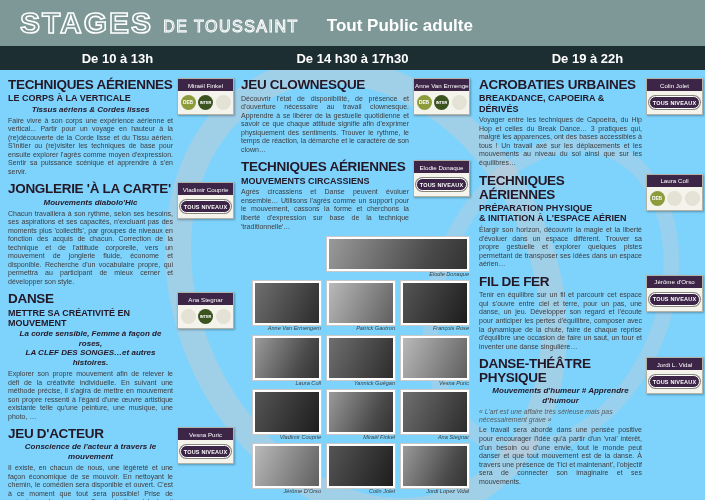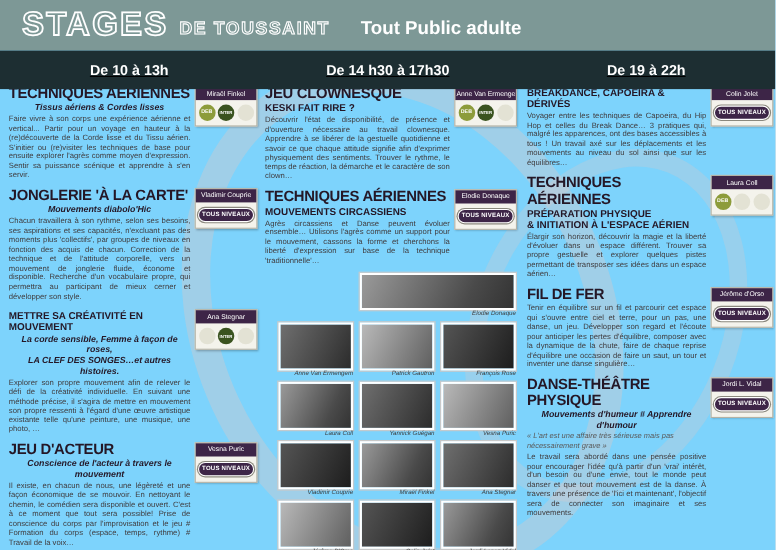--- a/index.html
+++ b/index.html
@@ -3,25 +3,25 @@
 <meta charset="utf-8">
 <style>
   html,body{margin:0;padding:0;background:#e8e8e8;}
   .page{position:relative;width:705px;height:500px;background:#7dd3fc;overflow:hidden;
         font-family:"Liberation Sans",sans-serif;margin:0 auto;}
   
   .masthead{position:absolute;top:0;left:0;right:0;height:46px;background:#7d9896;
             display:flex;align-items:center;padding-left:20px;box-sizing:border-box;z-index:2;}
   .logo-main{font-size:30px;font-weight:bold;color:transparent;-webkit-text-stroke:1.6px #ffffff;
              letter-spacing:2px;line-height:1;}
-  .logo-sub{font-size:16px;font-weight:bold;color:transparent;-webkit-text-stroke:1px #ffffff;
+  .logo-sub{font-size:16px;font-weight:normal;color:transparent;-webkit-text-stroke:1px #ffffff;
             letter-spacing:1.5px;margin-left:10px;margin-top:8px;line-height:1;}
   .masthead-title{font-size:17px;font-weight:bold;color:#ffffff;margin-left:28px;margin-top:5px;}
   
-  .timebar{position:absolute;top:46px;left:0;right:0;height:35px;background:#1d2e32;display:flex;z-index:2;text-decoration:underline;}
+  .timebar{position:absolute;top:46px;left:0;right:0;height:24px;background:#1d2e32;display:flex;z-index:2;}
   .timecell{flex:1;display:flex;align-items:center;justify-content:center;
             color:#ffffff;font-weight:bold;font-size:13px;}
   
   .wm1{position:absolute;left:175px;top:50px;width:330px;height:430px;
        border:26px solid rgba(236,200,190,0.32);border-radius:50%;transform:rotate(-25deg);z-index:0;}
   .wm2{position:absolute;left:430px;top:130px;width:210px;height:300px;
        border:16px solid rgba(236,200,190,0.25);border-radius:50%;transform:rotate(22deg);z-index:0;}
   
   .content{position:absolute;top:69px;left:0;right:0;bottom:0;display:flex;z-index:1;}
   .col{width:235px;box-sizing:border-box;padding-top:9px;}
@@ -76,20 +76,21 @@
     <div class="timecell">De 10 à 13h</div>
     <div class="timecell">De 14 h30 à 17h30</div>
     <div class="timecell">De 19 à 22h</div>
   </div>
 
   <div class="content">
     <div class="col col-left">
         <div class="section">
           <div class="sec-text">
             <div class="sec-title">TECHNIQUES AÉRIENNES</div>
+            <div class="sec-subtitle">LE CORPS À LA VERTICALE</div>
             <div class="sec-tagline">Tissus aériens &amp; Cordes lisses</div>
             <div class="sec-body">Faire vivre à son corps une expérience aérienne et vertical... Partir pour un voyage en hauteur à la (re)découverte de la Corde lisse et du Tissu aérien. S'initier ou (re)visiter les techniques de base pour ensuite explorer l'agrès comme moyen d'expression. Sentir sa puissance scénique et apprendre à s'en servir.</div>
           </div>
           <div class="sec-card-slot">
             <div class="card">
               <div class="card-name">Miraël Finkel</div>
               <div class="card-body">
                 <span class="circle deb">DEB</span>
                 <span class="circle inter">INTER</span>
                 <span class="circle off"></span>
@@ -107,20 +108,21 @@
             <div class="card">
               <div class="card-name">Vladimir Couprie</div>
               <div class="card-body">
                 <span class="pill">TOUS NIVEAUX</span>
               </div>
             </div>
           </div>
         </div>
         <div class="section">
           <div class="sec-text">
+            <div class="sec-title">DANSE</div>
             <div class="sec-subtitle">METTRE SA CRÉATIVITÉ EN MOUVEMENT</div>
             <div class="sec-tagline">La corde sensible, Femme à façon de roses,
 LA CLEF DES SONGES…et autres histoires.</div>
             <div class="sec-body">Explorer son propre mouvement afin de relever le défi de la créativité individuelle. En suivant une méthode précise, il s'agira de mettre en mouvement son propre ressenti à l'égard d'une œuvre artistique existante telle qu'une peinture, une musique, une photo, …</div>
           </div>
           <div class="sec-card-slot">
             <div class="card">
               <div class="card-name">Ana Stegnar</div>
               <div class="card-body">
                 <span class="circle off"></span>
@@ -143,21 +145,20 @@
                 <span class="pill">TOUS NIVEAUX</span>
               </div>
             </div>
           </div>
         </div>
       </div>
     <div class="col col-mid">
         <div class="section">
           <div class="sec-text">
             <div class="sec-title">JEU CLOWNESQUE</div>
-            <div class="sec-subtitle">KESKI FAIT RIRE ?</div>
             <div class="sec-body">Découvrir l'état de disponibilité, de présence et d'ouverture nécessaire au travail clownesque. Apprendre à se libérer de la gestuelle quotidienne et savoir ce que chaque attitude signifie afin d'exprimer physiquement des sentiments. Trouver le rythme, le temps de réaction, la démarche et le caractère de son clown…</div>
           </div>
           <div class="sec-card-slot">
             <div class="card">
               <div class="card-name">Anne Van Ermengem</div>
               <div class="card-body">
                 <span class="circle deb">DEB</span>
                 <span class="circle inter">INTER</span>
                 <span class="circle off"></span>
               </div>
@@ -230,20 +231,21 @@
           </div>
           <div class="photo-cell">
             <div class="photo" style="background: linear-gradient(115deg, rgb(154, 154, 154), rgb(74, 74, 74) 70%, rgb(51, 51, 51));"></div>
             <div class="photo-caption">Jordi Lopez Vidal</div>
           </div>
         </div>
       </div>
     <div class="col col-right">
         <div class="section">
           <div class="sec-text">
+            <div class="sec-title">ACROBATIES URBAINES</div>
             <div class="sec-subtitle">BREAKDANCE, CAPOEIRA &amp; DÉRIVÉS</div>
             <div class="sec-body">Voyager entre les techniques de Capoeira, du Hip Hop et celles du Break Dance…  3 pratiques qui, malgré les apparences, ont des bases accessibles à tous ! Un travail axé sur les déplacements et les mouvements au niveau du sol ainsi que sur les équilibres…</div>
           </div>
           <div class="sec-card-slot">
             <div class="card">
               <div class="card-name">Colin Jolet</div>
               <div class="card-body">
                 <span class="pill">TOUS NIVEAUX</span>
               </div>
             </div>

